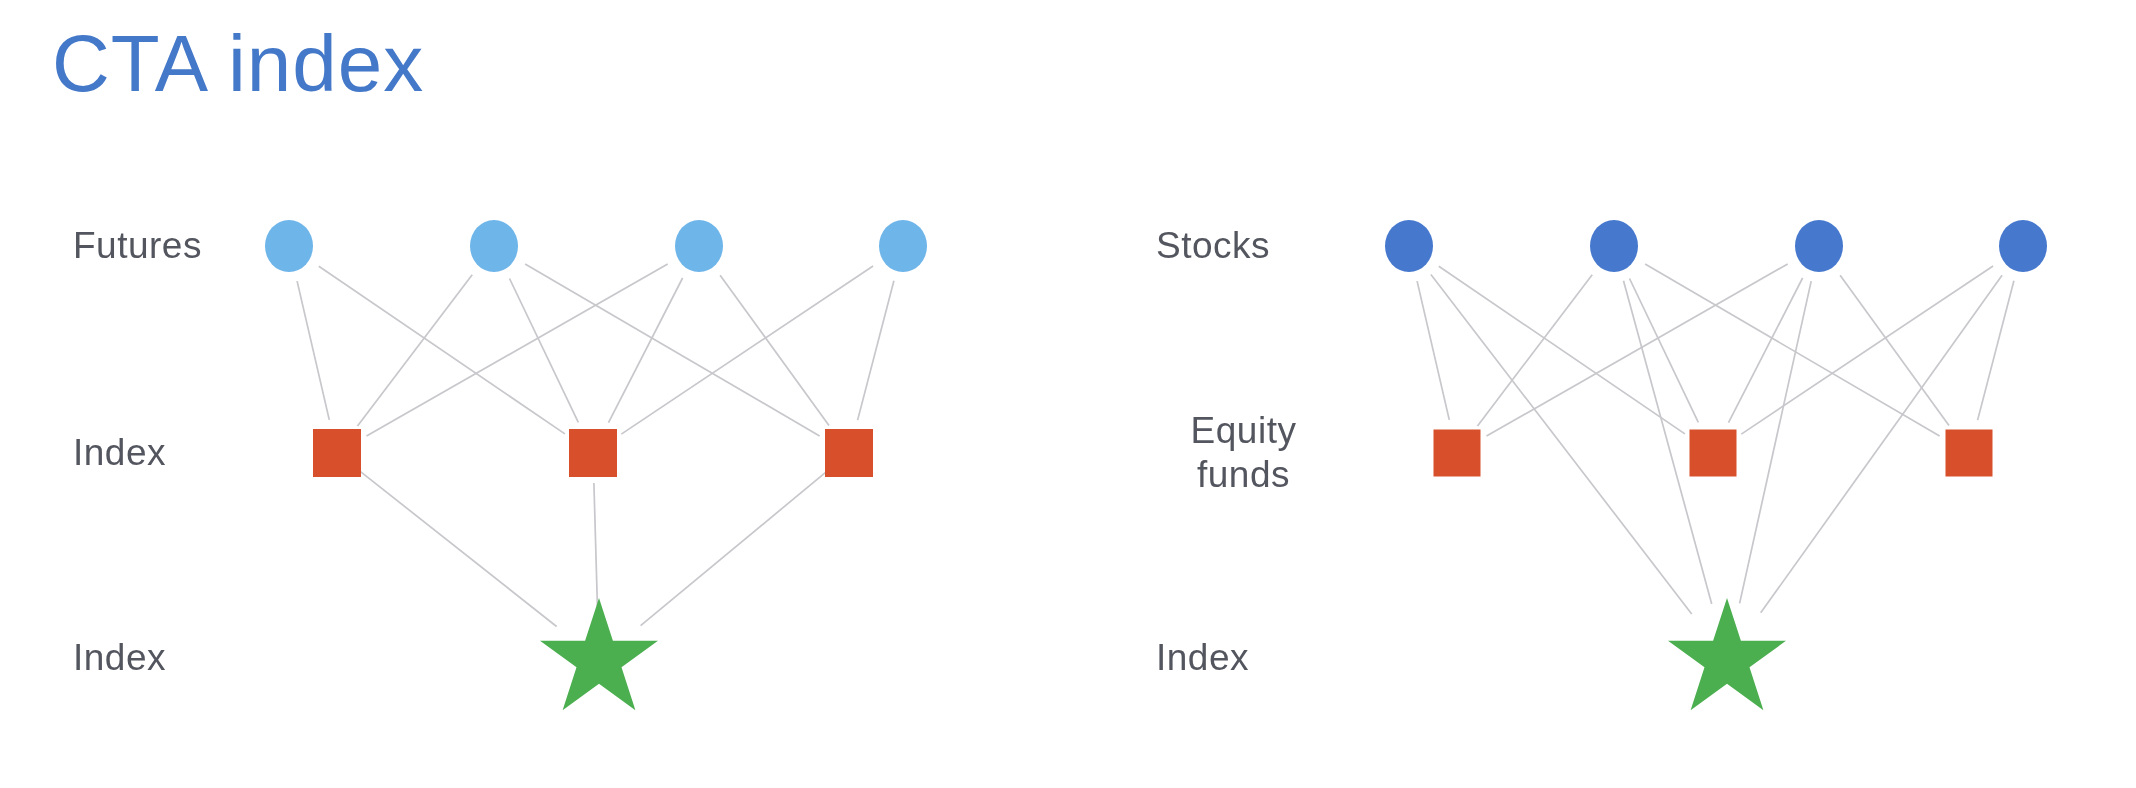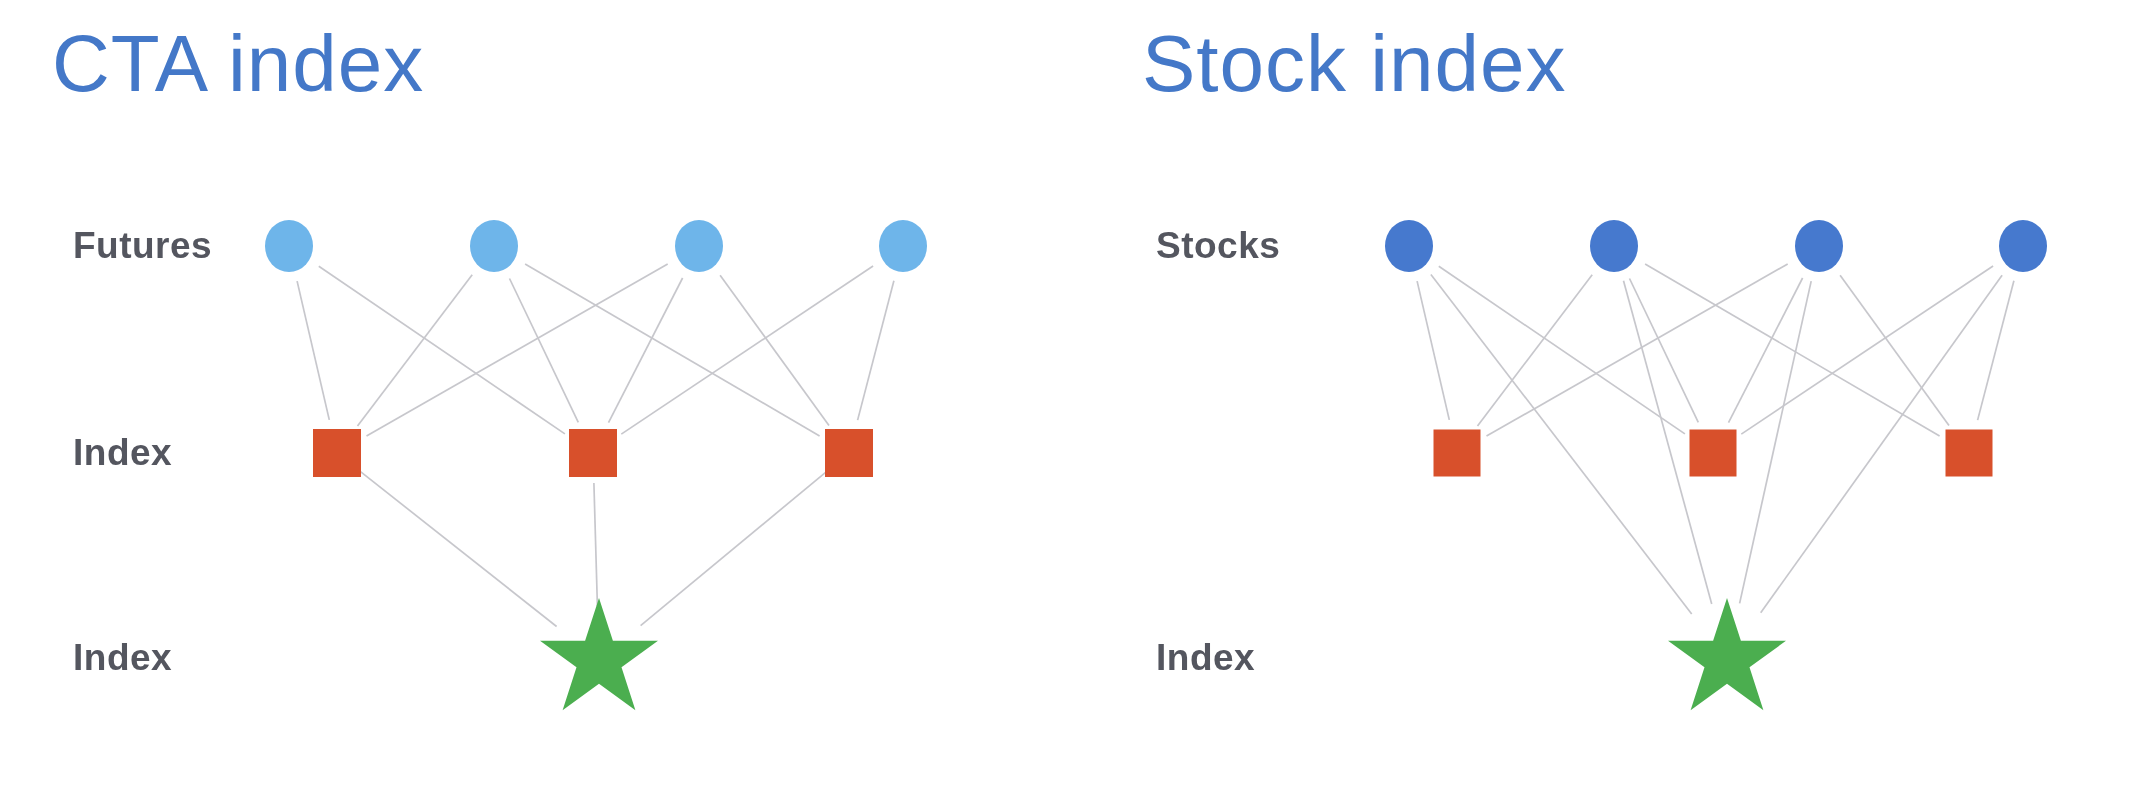--- a/index.html
+++ b/index.html
@@ -30,21 +30,21 @@
     color: var(--title-blue, #4478C8);
     white-space: nowrap;
     line-height: 1.15;
   }
   .title-left  { left: 44px; margin-left: 8px; }
   .title-right { left: 1142px; }
   .row-label {
     position: absolute;
     transform: translateY(-50%);
     font-size: 37px;
-    font-weight: 700;
+    font-weight: 400;
     color: var(--label-gray, #54565F);
     line-height: 1.18;
     letter-spacing: 0.5px;
     text-align: center;
   }
   .labels-left  { left: 73px; }
   .labels-right { left: 1156px; }
   .row-1 { top: 246px; }
   .row-2 { top: 453px; }
   .row-3 { top: 658px; }
@@ -101,26 +101,26 @@
       <ellipse cx="1819" cy="246" rx="24" ry="26" fill="#4679CE"></ellipse>
       <ellipse cx="2023" cy="246" rx="24" ry="26" fill="#4679CE"></ellipse>
       <rect x="1433.5" y="429.5" width="47" height="47" fill="#D8502B"></rect>
       <rect x="1689.5" y="429.5" width="47" height="47" fill="#D8502B"></rect>
       <rect x="1945.5" y="429.5" width="47" height="47" fill="#D8502B"></rect>
       <path d="M1727.0,598.0L1740.9,640.8L1786.0,640.8L1749.5,667.3L1763.4,710.2L1727.0,683.7L1690.6,710.2L1704.5,667.3L1668.0,640.8L1713.1,640.8Z" fill="#4BAE4F"></path>
     </svg>
 
   <div class="diagram-title title-left">CTA index</div>
 
-  <div class="diagram-title title-right">Stock index</div>
 
   <div class="row-label labels-left row-1">Futures</div>
 
   <div class="row-label labels-left row-2">Index</div>
 
   <div class="row-label labels-left row-3">Index</div>
 
   <div class="row-label labels-right row-1">Stocks</div>
 
+  <div class="row-label labels-right row-2 wrap-narrow">Equity funds</div>
 
   <div class="row-label labels-right row-3">Index</div>
 
 </div>
 
 </body></html>

